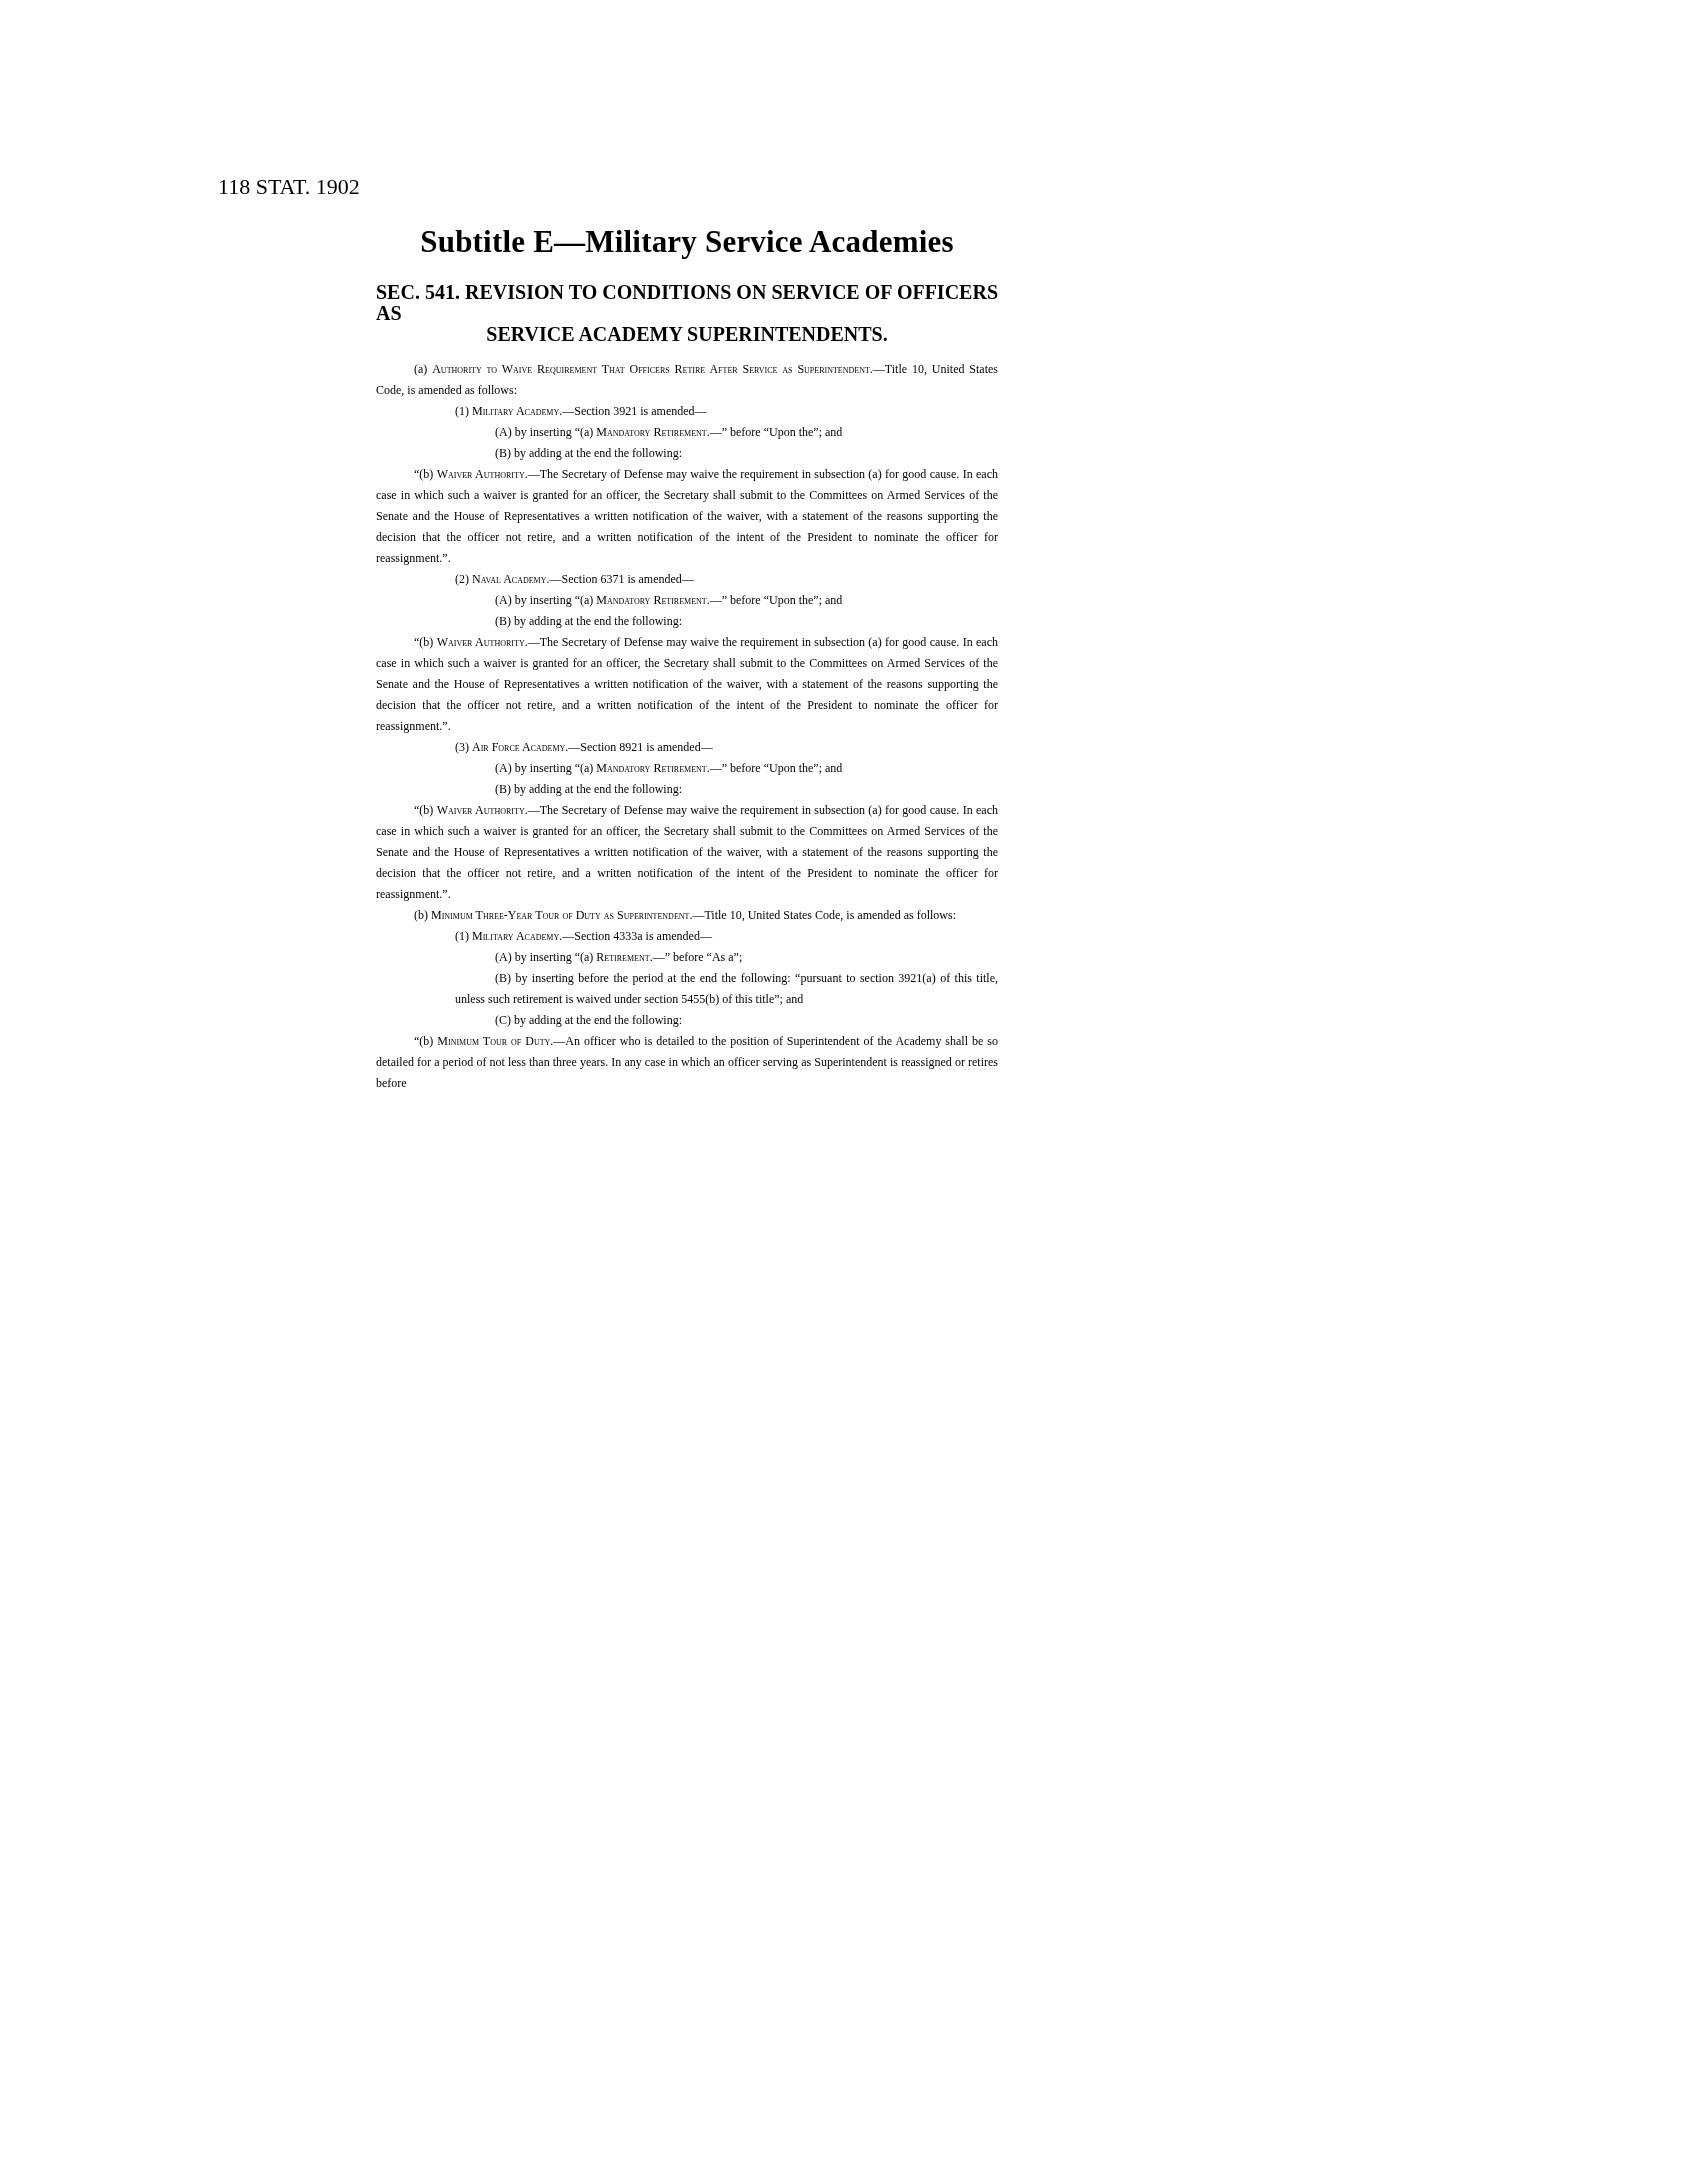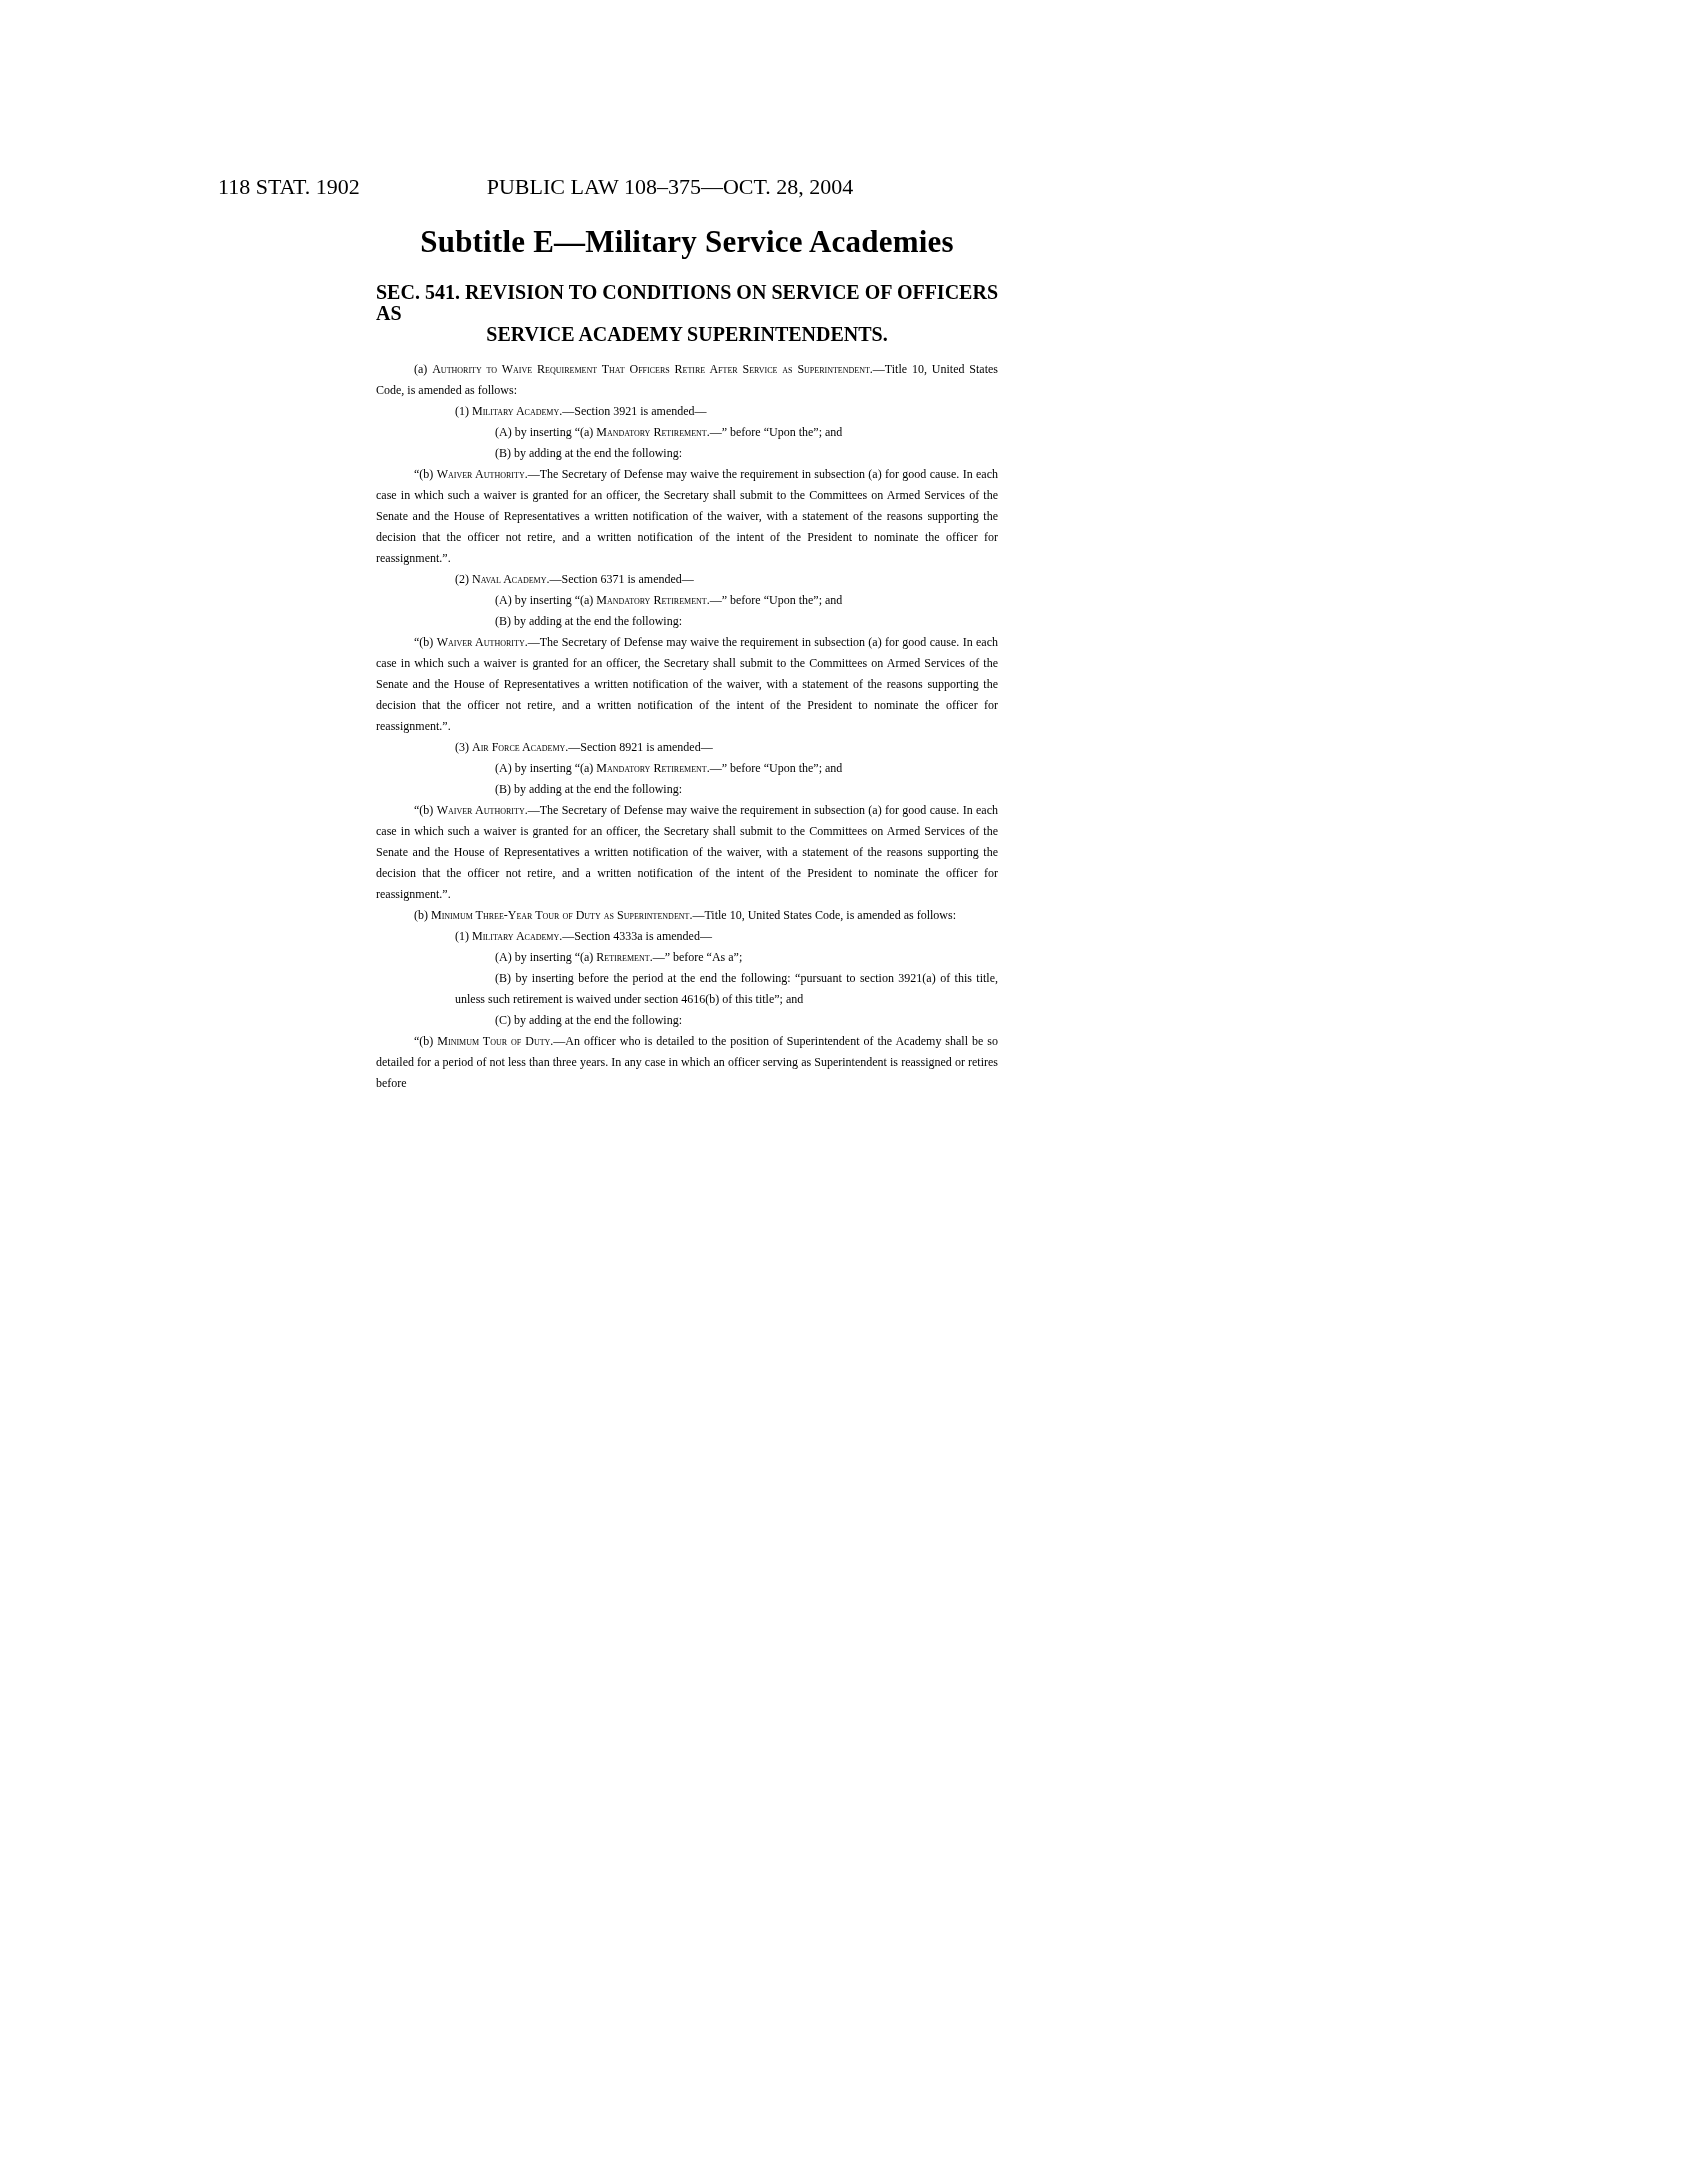--- a/index.html
+++ b/index.html
@@ -86,21 +86,20 @@
     font-variant: small-caps;
   }
 </style>
 </head>
 <body>
 
 <div class="page">
 
   <div class="stat-label">118 STAT. 1902</div>
 
-  <div class="law-title">PUBLIC LAW 108–375—OCT. 28, 2004</div>
 
   <div class="column">
 
     <h1 class="subtitle">Subtitle E—Military Service Academies</h1>
 
     <div class="sec-heading">
       <div class="sec-line1">SEC. 541. REVISION TO CONDITIONS ON SERVICE OF OFFICERS AS</div>
       <div class="sec-line2">SERVICE ACADEMY SUPERINTENDENTS.</div>
     </div>
 
@@ -114,21 +113,21 @@
         <p class="para sub"><span>(A) by inserting “(a) </span><span class="sc">Mandatory Retirement</span><span>.—” before “Upon the”; and</span></p>
         <p class="para sub"><span>(B) by adding at the end the following:</span></p>
         <p class="para quote"><span>“(b) </span><span class="sc">Waiver Authority</span><span>.—The Secretary of Defense may waive the requirement in subsection (a) for good cause. In each case in which such a waiver is granted for an officer, the Secretary shall submit to the Committees on Armed Services of the Senate and the House of Representatives a written notification of the waiver, with a statement of the reasons supporting the decision that the officer not retire, and a written notification of the intent of the President to nominate the officer for reassignment.”.</span></p>
         <p class="para num"><span>(3) </span><span class="sc">Air Force Academy</span><span>.—Section 8921 is amended—</span></p>
         <p class="para sub"><span>(A) by inserting “(a) </span><span class="sc">Mandatory Retirement</span><span>.—” before “Upon the”; and</span></p>
         <p class="para sub"><span>(B) by adding at the end the following:</span></p>
         <p class="para quote"><span>“(b) </span><span class="sc">Waiver Authority</span><span>.—The Secretary of Defense may waive the requirement in subsection (a) for good cause. In each case in which such a waiver is granted for an officer, the Secretary shall submit to the Committees on Armed Services of the Senate and the House of Representatives a written notification of the waiver, with a statement of the reasons supporting the decision that the officer not retire, and a written notification of the intent of the President to nominate the officer for reassignment.”.</span></p>
         <p class="para a"><span>(b) </span><span class="sc">Minimum Three-Year Tour of Duty as Superintendent</span><span>.—Title 10, United States Code, is amended as follows:</span></p>
         <p class="para num"><span>(1) </span><span class="sc">Military Academy</span><span>.—Section 4333a is amended—</span></p>
         <p class="para sub"><span>(A) by inserting “(a) </span><span class="sc">Retirement</span><span>.—” before “As a”;</span></p>
-        <p class="para sub"><span>(B) by inserting before the period at the end the following: “pursuant to section 3921(a) of this title, unless such retirement is waived under section 4616(b) of this title”; and</span></p>
+        <p class="para sub"><span>(B) by inserting before the period at the end the following: “pursuant to section 3921(a) of this title, unless such retirement is waived under section 5455(b) of this title”; and</span></p>
         <p class="para sub"><span>(C) by adding at the end the following:</span></p>
         <p class="para quote"><span>“(b) </span><span class="sc">Minimum Tour of Duty</span><span>.—An officer who is detailed to the position of Superintendent of the Academy shall be so detailed for a period of not less than three years. In any case in which an officer serving as Superintendent is reassigned or retires before</span></p>
       </div>
 
   </div>
 
 </div>
 
 
 </body></html>

